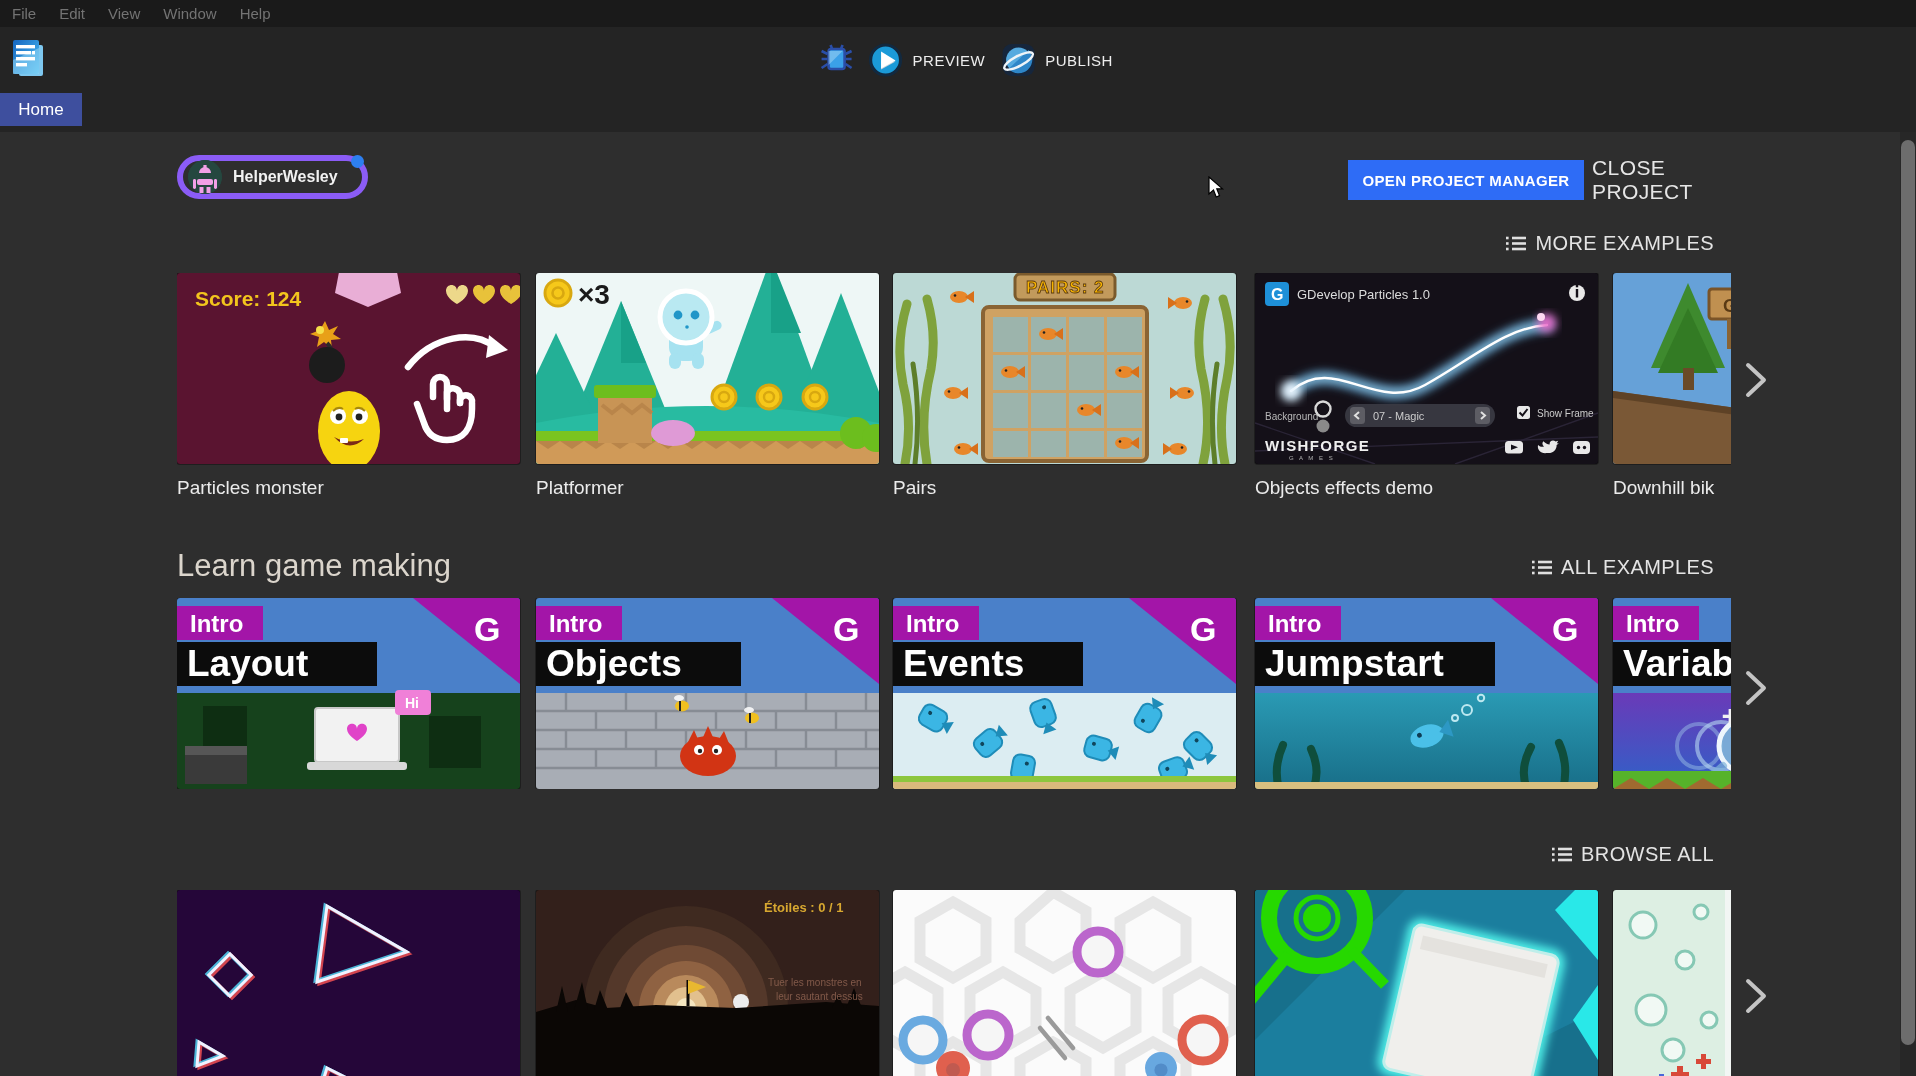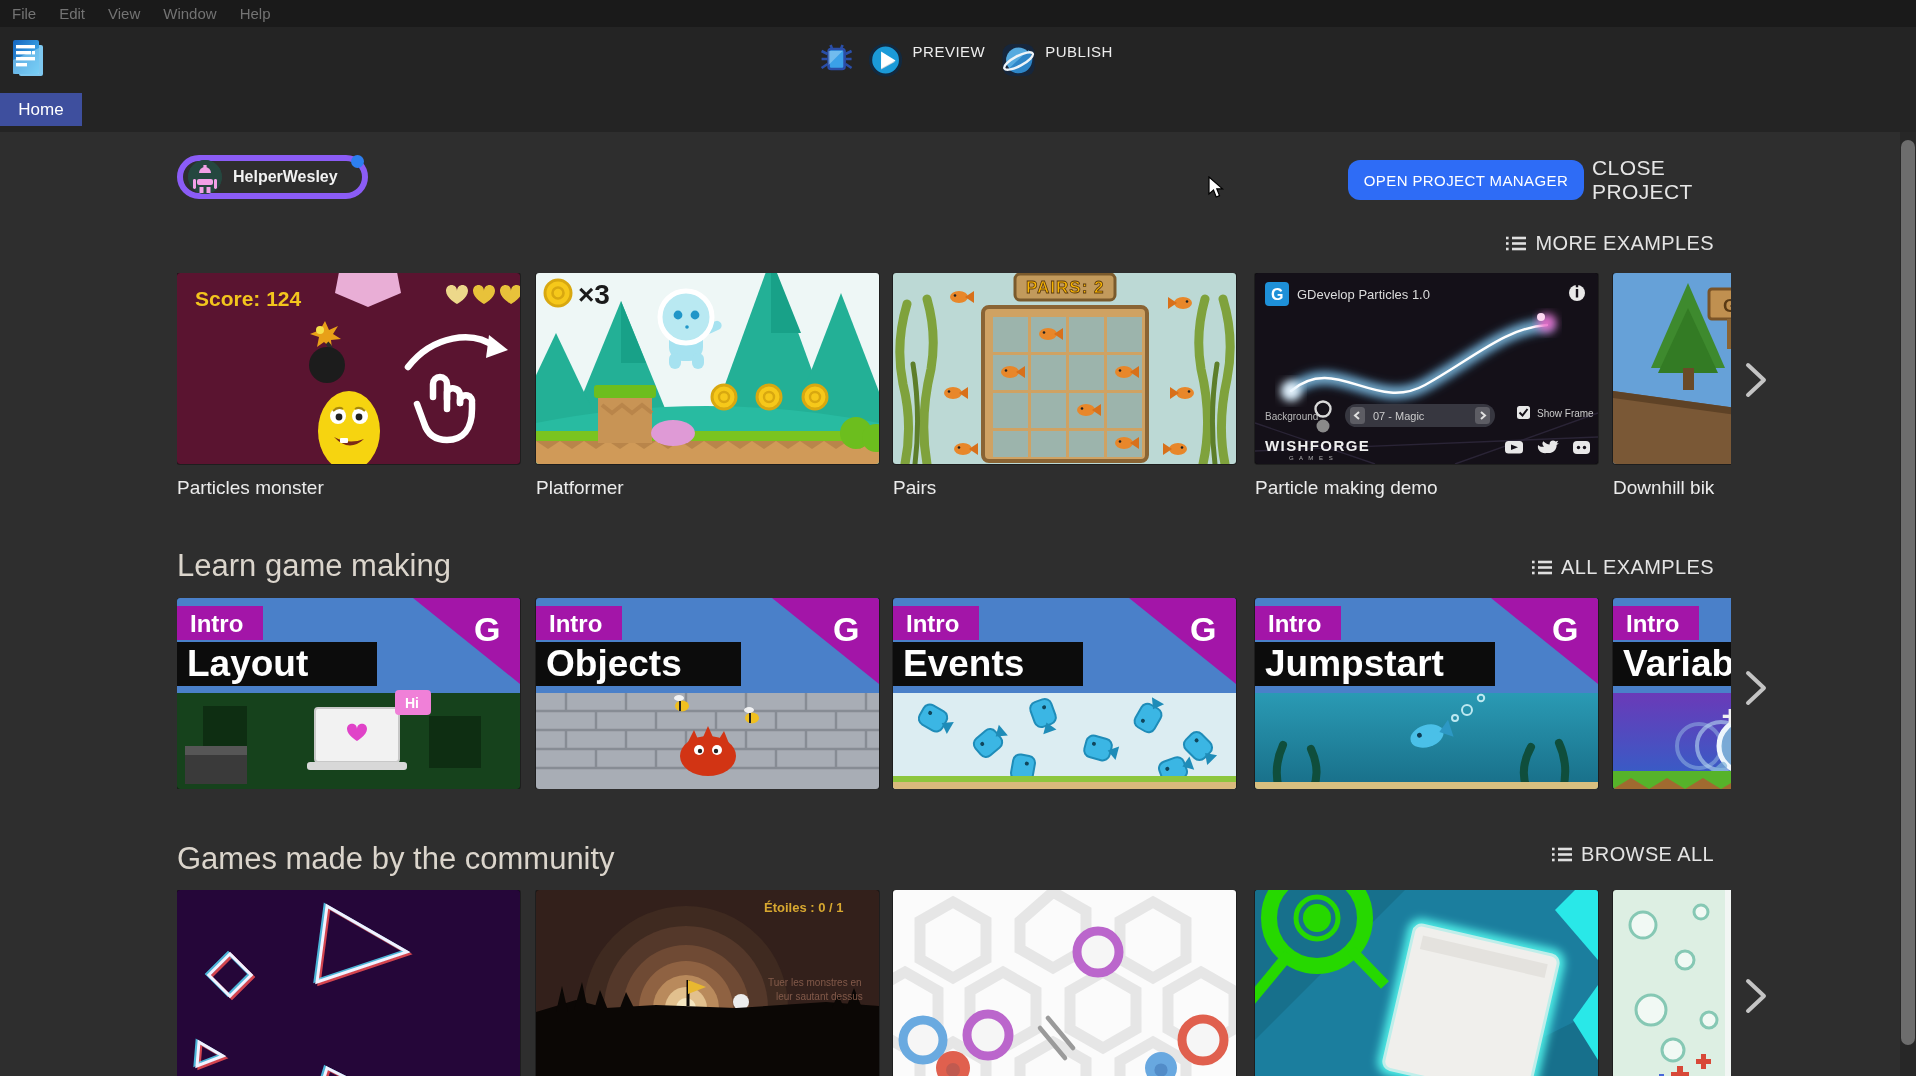--- a/index.html
+++ b/index.html
@@ -9,38 +9,38 @@
   svg text { font-family:"Liberation Sans",sans-serif; }
 
   
   .menubar { position:absolute; top:0; left:0; right:0; height:27px; background:#1a1a1a;
              display:flex; align-items:center; padding-left:12px; gap:23px; z-index:5; }
   .menubar .mi { color:#737373; font-size:15px; cursor:default; }
   .toolbar { position:absolute; top:27px; left:0; right:0; height:66px; background:#242424; }
   .logo { position:absolute; left:10px; top:11px; }
   .toolbar-center { position:absolute; left:50%; top:0; height:66px; transform:translateX(-47%);
                     display:flex; align-items:center; gap:16px; }
-  .tbtn { display:flex; align-items:flex-start; gap:10px; color:#ededed; font-size:15px;
+  .tbtn { display:flex; align-items:center; gap:10px; color:#ededed; font-size:15px;
           letter-spacing:.5px; cursor:default; }
   .tabbar { position:absolute; top:93px; left:0; right:0; height:39px; background:#242424; }
   .tab-active { position:absolute; left:0; top:0; width:82px; height:33px; background:#3e4f9e;
                 color:#fff; font-size:17px; display:flex; align-items:center; justify-content:center; }
 
   
   .profile-chip { position:absolute; left:177px; top:155px; height:44px; display:flex;
                   align-items:center; gap:11px; padding:0 24px 0 5px; border:6px solid #8b5cf6;
                   border-radius:22px; color:#f2f2f2; font-size:16px; font-weight:700; }
   .avatar { width:34px; height:34px; border-radius:50%; background:#25473f; overflow:hidden;
             flex:0 0 34px; }
   .notif-dot { position:absolute; top:-6px; right:-2px; width:13px; height:13px;
                border-radius:50%; background:#2d7ff0; }
   .btn-primary { position:absolute; left:1348px; top:160px; width:236px; height:40px;
-                 background:#2e6cf6; color:#fff; font-size:15px; font-weight:400;
+                 background:#2e6cf6; color:#fff; font-size:15px; font-weight:700;
                  letter-spacing:.4px; display:flex; align-items:center; justify-content:center;
-                 border-radius:12px; cursor:default; }
+                 border-radius:0; cursor:default; }
   .btn-text { position:absolute; left:1592px; top:160px; width:140px; height:40px; color:#e6e6e6;
               font-size:21px; font-weight:500; letter-spacing:.4px; display:flex;
               align-items:center; justify-content:center; cursor:default; }
 
   
   .h-section { position:absolute; left:177px; color:#dbd5cc; font-size:31px; font-weight:400; }
   .sec-link { position:absolute; right:202px; display:flex; align-items:center; gap:9px;
               color:#e4e4e4; font-size:20px; letter-spacing:.4px; cursor:default; }
   .carousel { position:absolute; left:177px; width:1554px; overflow:hidden; }
   .card { position:absolute; top:0; width:343px; }
@@ -357,21 +357,21 @@
           <g fill="#e8e8e8">
             <rect x="250" y="168" width="18" height="12.5" rx="3.5"></rect>
             <polygon points="256,171.5 263,174.2 256,177" fill="#141018"></polygon>
             <path d="M292,180 c-6,1 -10,-3 -9,-8 c2,2 4,2 6,1.6 c-2,-1.6 -2,-4 -0.6,-5.4 c1.8,2 3.8,3 6.2,3.2 c-0.4,-3.4 3.6,-5.2 6,-2.8 l2.6,-0.8 l-1.4,2.4 l2,0.4 l-2.2,1.4 c0.4,4.6 -4,8.8 -9.6,8z"></path>
             <rect x="318" y="168" width="17" height="13" rx="4"></rect>
             <circle cx="323.5" cy="174.5" r="1.7" fill="#141018"></circle>
               <circle cx="329.5" cy="174.5" r="1.7" fill="#141018"></circle>
           </g>
         </svg>
       </div>
-      <div class="clabel">Particle making demo</div>
+      <div class="clabel">Objects effects demo</div>
     </div>
 
     <div class="card c5">
       <div class="thumb">
         <svg width="343" height="191" viewBox="0 0 343 191">
           <rect width="343" height="191" fill="#66a1d8"></rect>
           <polygon points="0,118 343,165 343,191 0,191" fill="#7a5836"></polygon>
           <polygon points="0,118 343,165 343,172 0,125" fill="#5e4226"></polygon>
           <polygon points="75,10 112,95 38,95" fill="#3e8a2e"></polygon>
           <polygon points="75,35 105,100 45,100" fill="#337b24"></polygon>
@@ -589,21 +589,20 @@
         </svg>
       </div>
     </div>
   </div>
   <div class="chevron" style="top:668px">
     <svg width="26" height="38" viewBox="0 0 26 38">
         <polyline points="5,4 21,19 5,34" stroke="#c4c4c4" stroke-width="4" fill="none" stroke-linecap="round" stroke-linejoin="round"></polyline>
       </svg>
   </div>
 
-  <div class="h-section" style="top:841px">Games made by the community</div>
   <div class="sec-link" style="top:843px">
     <svg width="20" height="17" viewBox="0 0 20 17">
       <g stroke="#e0e0e0" stroke-width="2.6">
           <line x1="6" y1="3" x2="20" y2="3"></line>
       <line x1="6" y1="8.5" x2="20" y2="8.5"></line>
           <line x1="6" y1="14" x2="20" y2="14"></line>
         </g>
       <g fill="#e0e0e0">
           <rect x="0" y="1.7" width="2.6" height="2.6"></rect>
       <rect x="0" y="7.2" width="2.6" height="2.6"></rect>

